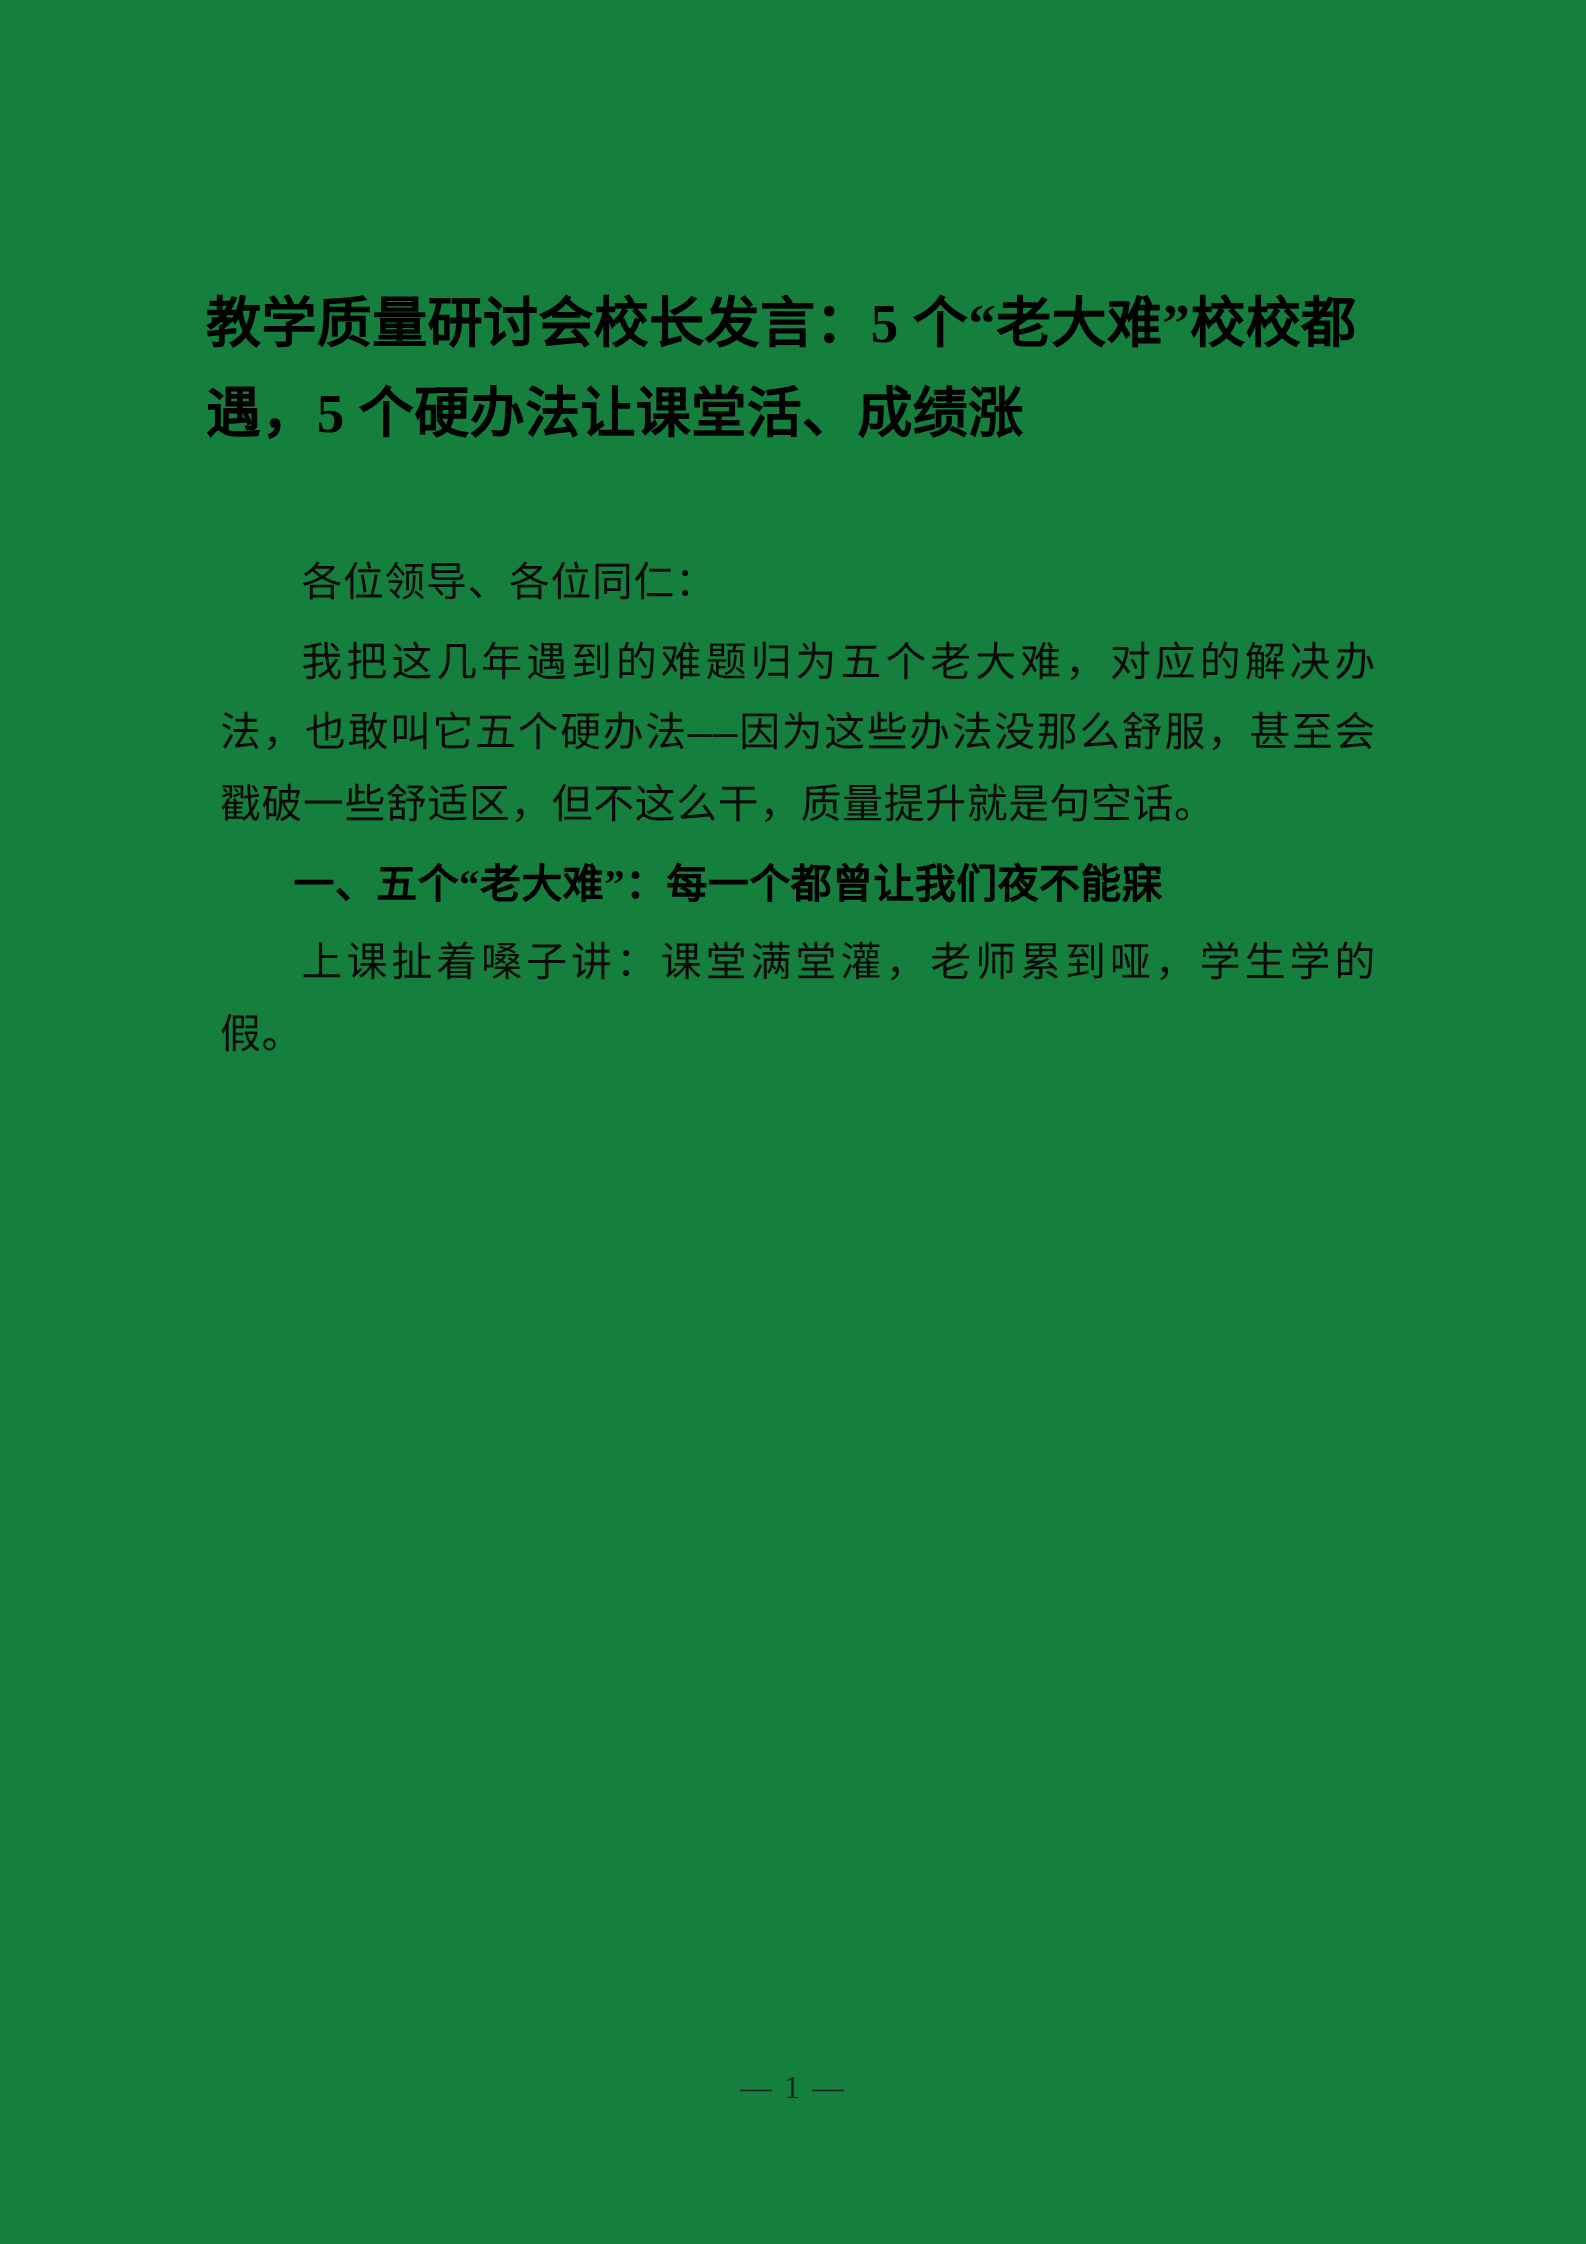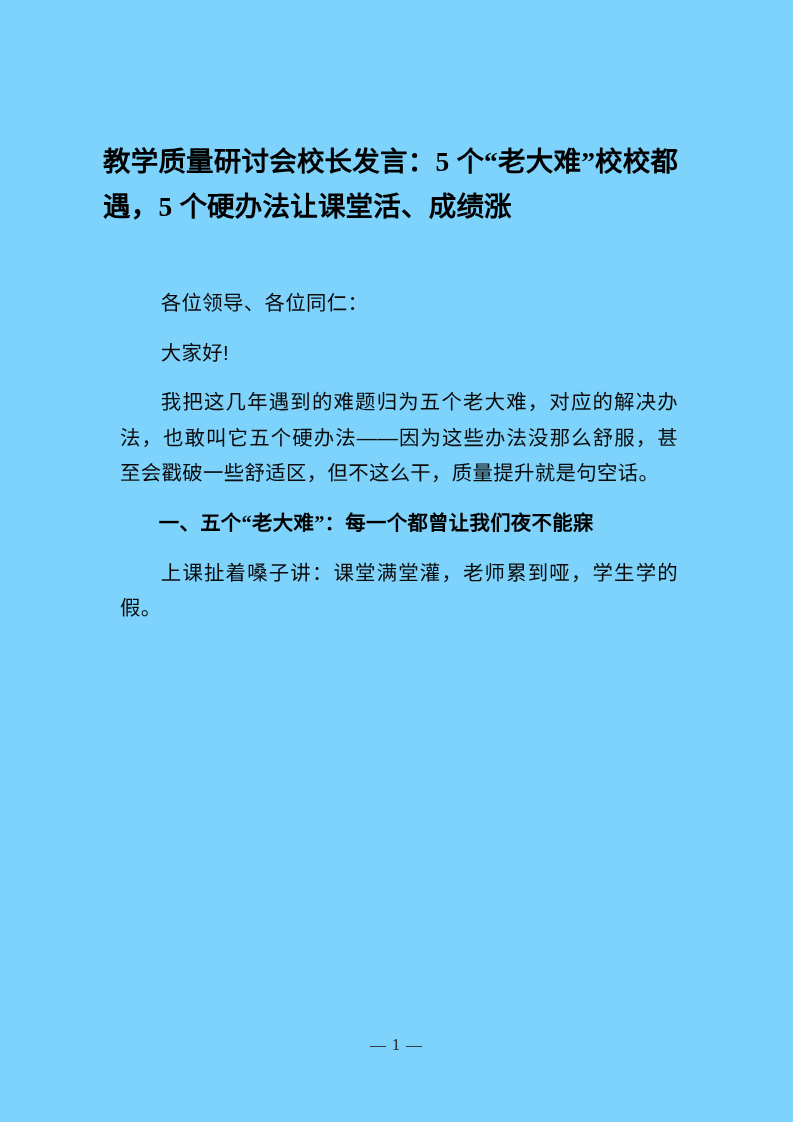--- a/index.html
+++ b/index.html
@@ -17,21 +17,21 @@
     color: #000000;
     -webkit-font-smoothing: antialiased;
   }
 
   .page {
     position: absolute;
     top: 0;
     left: 0;
     width: 793px;
     height: 1122px;
-    background: #7dd3fc;
+    background: #15803d;
     box-sizing: border-box;
     padding-left: 20px;
   }
 
   
   .doc-title {
     position: absolute;
     left: 103px;
     top: 139px;
     width: 590px;
@@ -48,43 +48,43 @@
 
   
   .body-region {
     position: absolute;
     left: 106px;
     top: 272px;
     width: 586px;
   }
 
   .para {
-    font-family: Liberation Sans, sans-serif;
+    font-family: Liberation Mono, monospace;
     font-size: 20.4px;
     line-height: 35.6px;
     text-align: justify;
     text-justify: inter-ideograph;
     color: #0b0b0b;
-    margin: 14px;
+    margin: 4px;
     letter-spacing: 0.35px;
     word-break: break-all;
     text-indent: 2em;
   }
 
   .para.salutation {
     text-indent: 2em;
   }
 
   .heading {
     font-family: "Liberation Serif", "DejaVu Serif", serif;
     font-size: 20.4px;
     line-height: 35.6px;
     font-weight: bold;
     text-indent: 2em;
-    margin: 12px;
+    margin: 0;
     letter-spacing: 0.3px;
     color: #000;
     word-break: break-all;
   }
 
   
   .page-footer {
     position: absolute;
     left: 0;
     top: 1036px;
@@ -100,21 +100,20 @@
 <body>
 
 <div class="page">
 
   <div class="doc-title">教学质量研讨会校长发言：5 个“老大难”校校都遇，5 个硬办法让课堂活、成绩涨</div>
 
   <div class="body-region">
 
     <p class="para salutation">各位领导、各位同仁：</p>
 
-    <p class="para salutation">大家好!</p>
 
 
 
     <p class="para">我把这几年遇到的难题归为五个老大难，对应的解决办法，也敢叫它五个硬办法——因为这些办法没那么舒服，甚至会戳破一些舒适区，但不这么干，质量提升就是句空话。</p>
 
     <p class="heading">一、五个“老大难”：每一个都曾让我们夜不能寐</p>
 
     <p class="para">上课扯着嗓子讲：课堂满堂灌，老师累到哑，学生学的假。</p>
 
 

